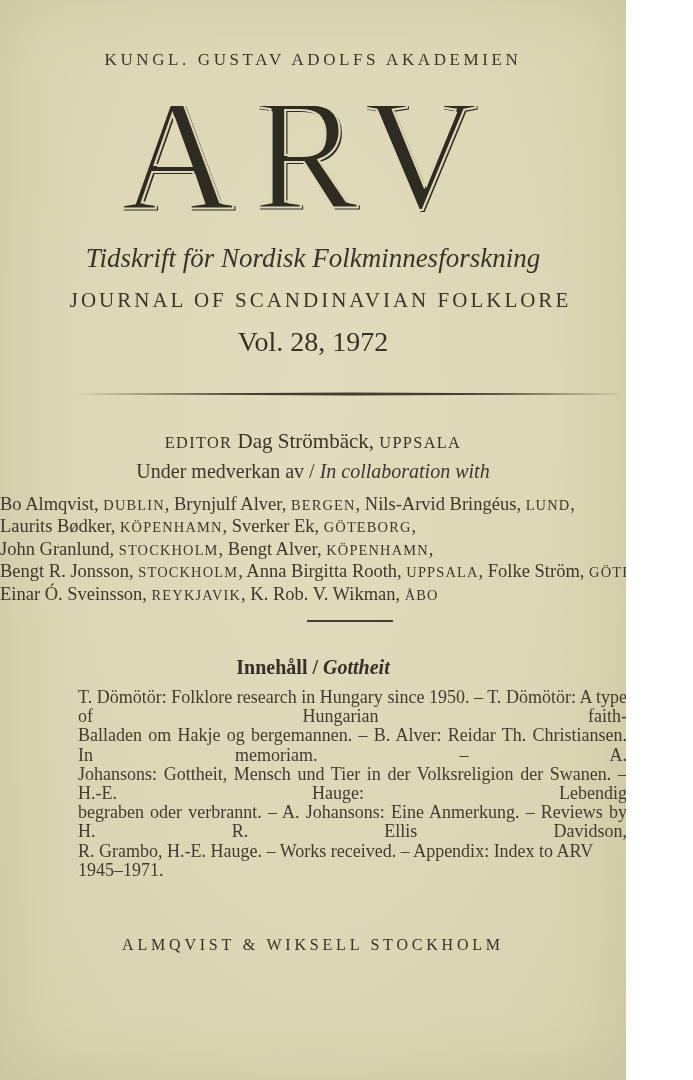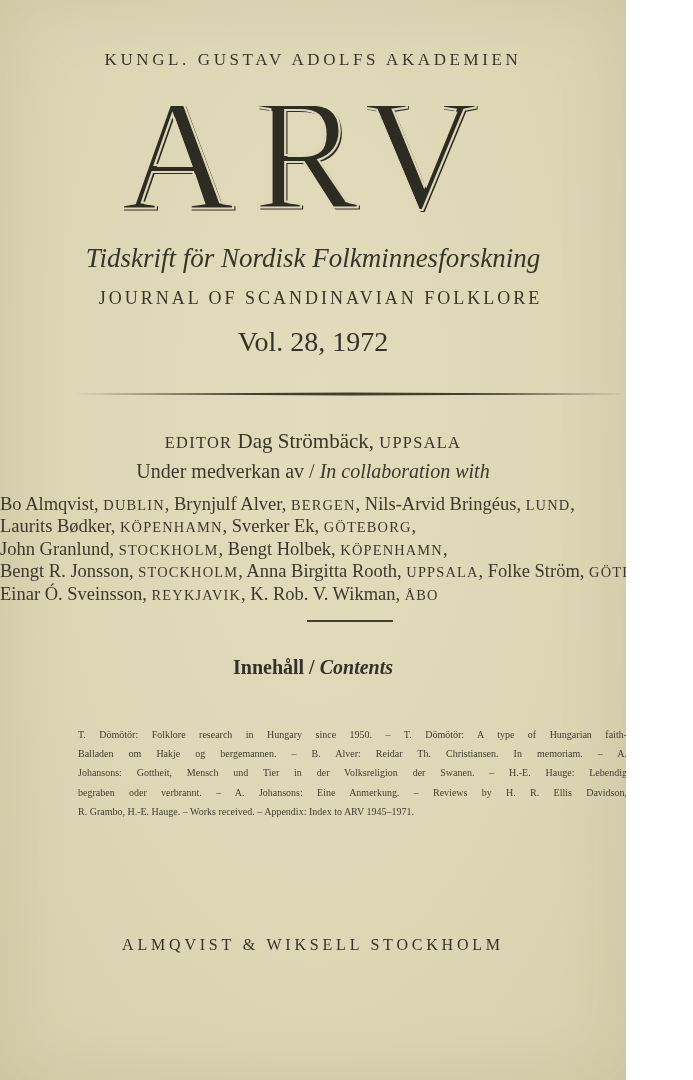--- a/index.html
+++ b/index.html
@@ -32,21 +32,21 @@
     font-family: "Liberation Serif", "DejaVu Serif", serif;
     font-size: 158px; letter-spacing: 18px;
     fill: none; stroke: #ded7b6; stroke-width: 2.2px;
   }
 
   .subtitle-sv {
     top: 243px; font-size: 27px; font-style: italic;
     color: #373429; white-space: nowrap;
   }
   .subtitle-en {
-    top: 288px; font-size: 18px; letter-spacing: 3px;
+    top: 288px; font-size: 21px; letter-spacing: 3px;
     color: #393629; white-space: nowrap; margin-left: 15px;
   }
   .volume { top: 326px; font-size: 28px; color: #35322a; }
 
   .rule-main { position: absolute; top: 392px; left: 75px; }
   .rule-short {
     position: absolute; top: 620px; left: 307px;
     width: 86px; height: 2px; background: #413e2f;
   }
 
@@ -58,22 +58,22 @@
     text-align: left; font-size: 18.5px; line-height: 21.4px;
     color: #3c382b; white-space: nowrap;
   }
 
   .seg-sc { font-size: 0.78em; letter-spacing: 0.08em; }
   .seg-it { font-style: italic; }
 
   .contents-head { top: 656px; font-size: 20px; font-weight: bold; color: #34312a; }
 
   .contents-para {
-    position: absolute; top: 725px; left: 78px; width: 549px;
-    font-size: 10px; line-height: 19.2px; color: #403c30;
+    position: absolute; top: 688px; left: 78px; width: 549px;
+    font-size: 18px; line-height: 19.2px; color: #403c30;
   }
   .contents-para .jline { text-align: justify; text-align-last: justify; }
   .contents-para .lline { text-align: left; }
 
   .publisher {
     top: 936px; font-size: 16px; letter-spacing: 3.8px;
     color: #35322a; white-space: nowrap;
   }
 </style>
 </head>
@@ -97,28 +97,28 @@
   <svg class="rule-main" width="551" height="4" viewBox="0 0 551 4">
     <polygon points="0,2 275.5,0.5 551,2 275.5,3.5" fill="#413e2f"></polygon>
   </svg>
 
   <div class="centered editor-line"><span class="seg seg-sc">EDITOR</span><span class="seg"> Dag Strömbäck, </span><span class="seg seg-sc">UPPSALA</span></div>
   <div class="centered collab-intro"><span class="seg">Under medverkan av / </span><span class="seg seg-it">In collaboration with</span></div>
 
   <div class="collab-list">
     <div class="collab-line"><span class="seg">Bo Almqvist, </span><span class="seg seg-sc">DUBLIN</span><span class="seg">, Brynjulf Alver, </span><span class="seg seg-sc">BERGEN</span><span class="seg">, Nils-Arvid Bringéus, </span><span class="seg seg-sc">LUND</span><span class="seg">,</span></div>
     <div class="collab-line"><span class="seg">Laurits Bødker, </span><span class="seg seg-sc">KÖPENHAMN</span><span class="seg">, Sverker Ek, </span><span class="seg seg-sc">GÖTEBORG</span><span class="seg">,</span></div>
-    <div class="collab-line"><span class="seg">John Granlund, </span><span class="seg seg-sc">STOCKHOLM</span><span class="seg">, Bengt Holbek, </span><span class="seg seg-sc">KÖPENHAMN</span><span class="seg">,</span></div>
+    <div class="collab-line"><span class="seg">John Granlund, </span><span class="seg seg-sc">STOCKHOLM</span><span class="seg">, Bengt Alver, </span><span class="seg seg-sc">KÖPENHAMN</span><span class="seg">,</span></div>
     <div class="collab-line"><span class="seg">Bengt R. Jonsson, </span><span class="seg seg-sc">STOCKHOLM</span><span class="seg">, Anna Birgitta Rooth, </span><span class="seg seg-sc">UPPSALA</span><span class="seg">, Folke Ström, </span><span class="seg seg-sc">GÖTEBORG</span><span class="seg">,</span></div>
     <div class="collab-line"><span class="seg">Einar Ó. Sveinsson, </span><span class="seg seg-sc">REYKJAVIK</span><span class="seg">, K. Rob. V. Wikman, </span><span class="seg seg-sc">ÅBO</span></div>
   </div>
 
   <div class="rule-short"></div>
 
-  <div class="centered contents-head"><span class="seg">Innehåll / </span><span class="seg seg-it">Contents</span></div>
+  <div class="centered contents-head"><span class="seg">Innehåll / </span><span class="seg seg-it">Gottheit</span></div>
 
   <div class="contents-para">
     <div class="jline">T. Dömötör: Folklore research in Hungary since 1950. – T. Dömötör: A type of Hungarian faith-</div>
     <div class="jline">Balladen om Hakje og bergemannen. – B. Alver: Reidar Th. Christiansen. In memoriam. – A.</div>
     <div class="jline">Johansons: Gottheit, Mensch und Tier in der Volksreligion der Swanen. – H.-E. Hauge: Lebendig</div>
     <div class="jline">begraben oder verbrannt. – A. Johansons: Eine Anmerkung. – Reviews by H. R. Ellis Davidson,</div>
     <div class="lline">R. Grambo, H.-E. Hauge. – Works received. – Appendix: Index to ARV 1945–1971.</div>
   </div>
 
   <div class="centered publisher">ALMQVIST &amp; WIKSELL STOCKHOLM</div>

